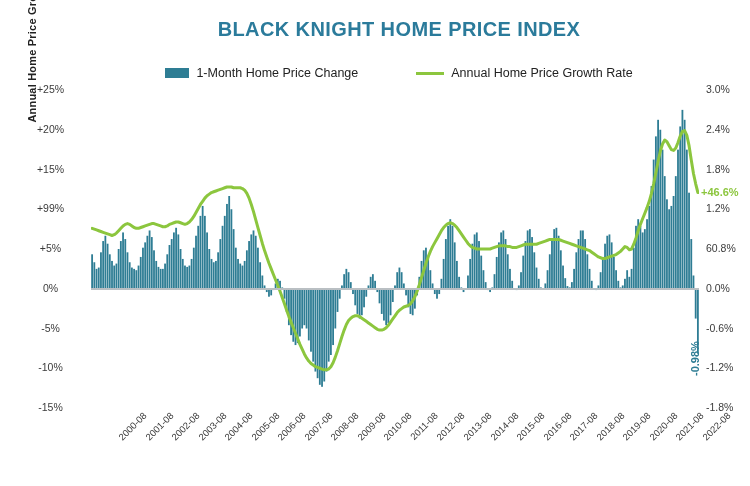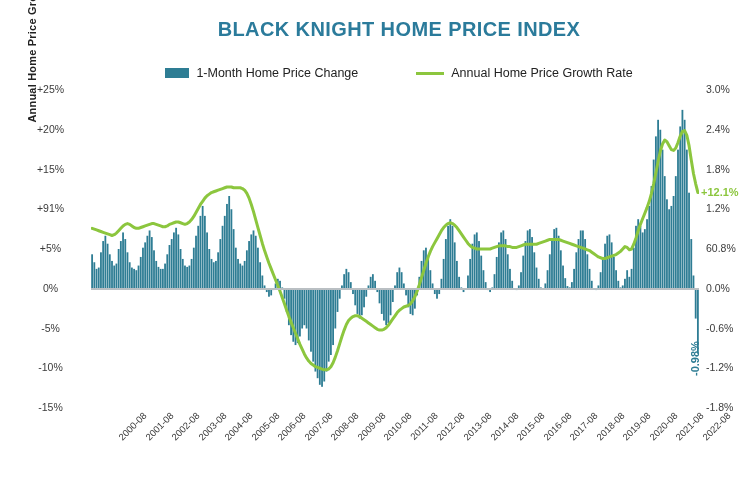--- a/index.html
+++ b/index.html
@@ -80,21 +80,21 @@
     </div>
   </div>
 
   <div class="ylabel-left">Annual Home Price Growth Rate</div>
   <div class="ylabel-right">1-Month Home Price Change</div>
 
   <div class="axis-left-box">
       <div class="tick tick-left" style="top: 83px; width: 55px;">+25%</div>
       <div class="tick tick-left" style="top: 122.75px; width: 55px;">+20%</div>
       <div class="tick tick-left" style="top: 162.5px; width: 55px;">+15%</div>
-      <div class="tick tick-left" style="top: 202.25px; width: 55px;">+91%</div>
+      <div class="tick tick-left" style="top: 202.25px; width: 55px;">+99%</div>
       <div class="tick tick-left" style="top: 242px; width: 55px;">+5%</div>
       <div class="tick tick-left" style="top: 281.75px; width: 55px;">0%</div>
       <div class="tick tick-left" style="top: 321.5px; width: 55px;">-5%</div>
       <div class="tick tick-left" style="top: 361.25px; width: 55px;">-10%</div>
       <div class="tick tick-left" style="top: 401px; width: 55px;">-15%</div>
     </div>
   <div class="axis-right-box">
       <div class="tick tick-right" style="top: 83px; width: 55px;">3.0%</div>
       <div class="tick tick-right" style="top: 122.75px; width: 55px;">2.4%</div>
       <div class="tick tick-right" style="top: 162.5px; width: 55px;">1.8%</div>
@@ -407,15 +407,15 @@
       <div class="xtick" style="left: 413.069px;">2015-08</div>
       <div class="xtick" style="left: 439.6px;">2016-08</div>
       <div class="xtick" style="left: 466.131px;">2017-08</div>
       <div class="xtick" style="left: 492.662px;">2018-08</div>
       <div class="xtick" style="left: 519.193px;">2019-08</div>
       <div class="xtick" style="left: 545.724px;">2020-08</div>
       <div class="xtick" style="left: 572.255px;">2021-08</div>
       <div class="xtick" style="left: 598.785px;">2022-08</div>
     </div>
 
-<div class="annot annot-line" style="left: 677px; top: 185.555px;">+12.1%</div>
+<div class="annot annot-line" style="left: 677px; top: 185.555px;">+46.6%</div>
     <div class="annot annot-bar" style="left: 665px; top: 375.675px;">-0.98%</div>
   </div>
 
 </body></html>

